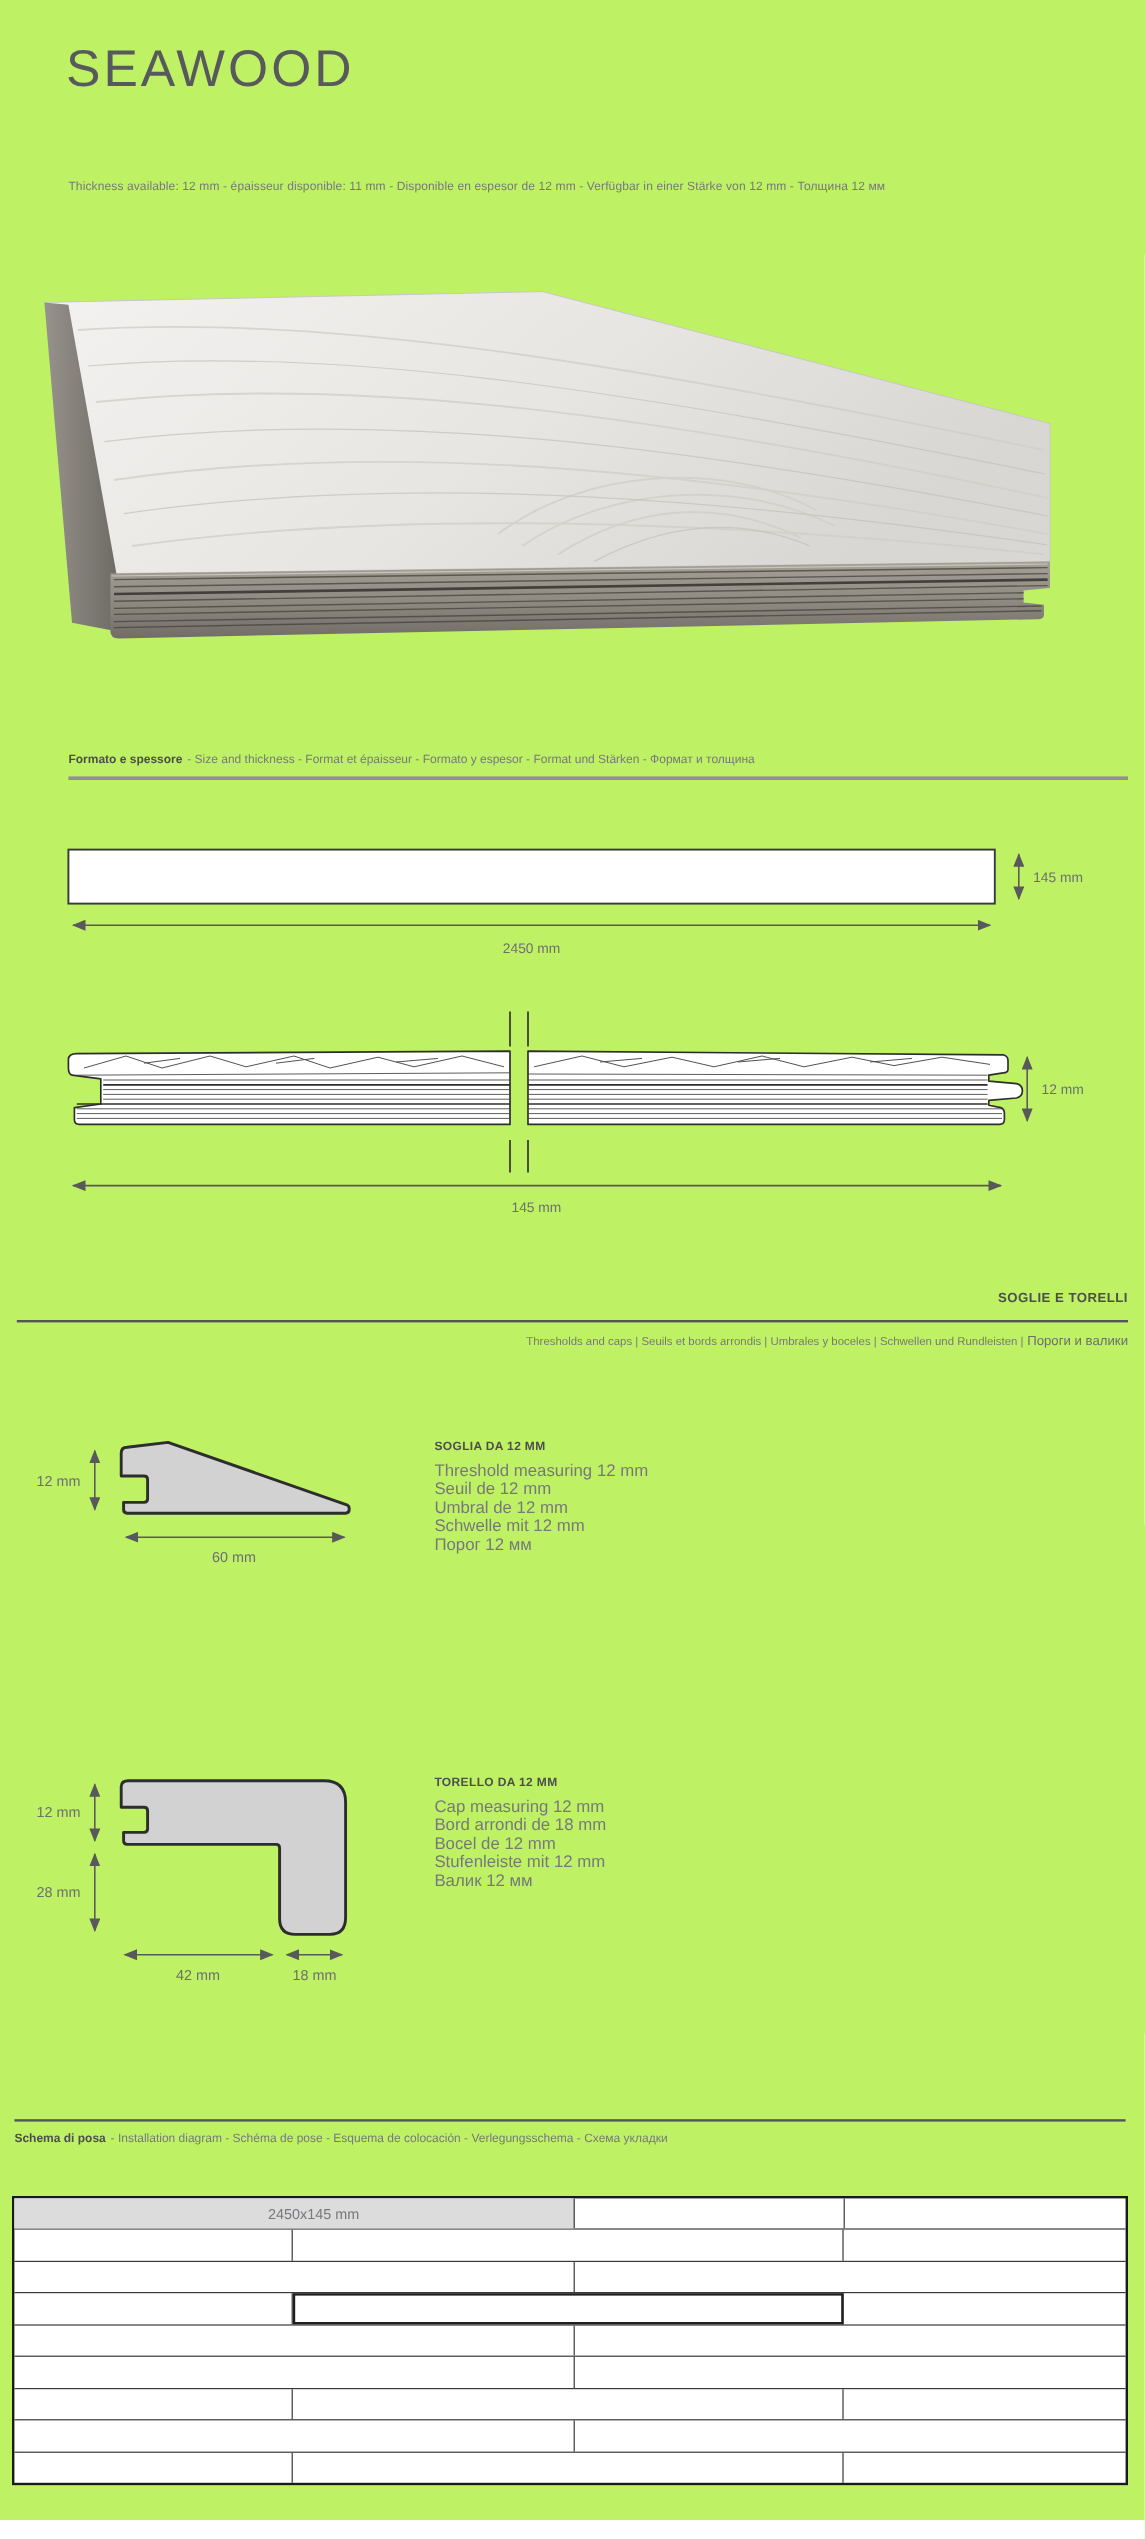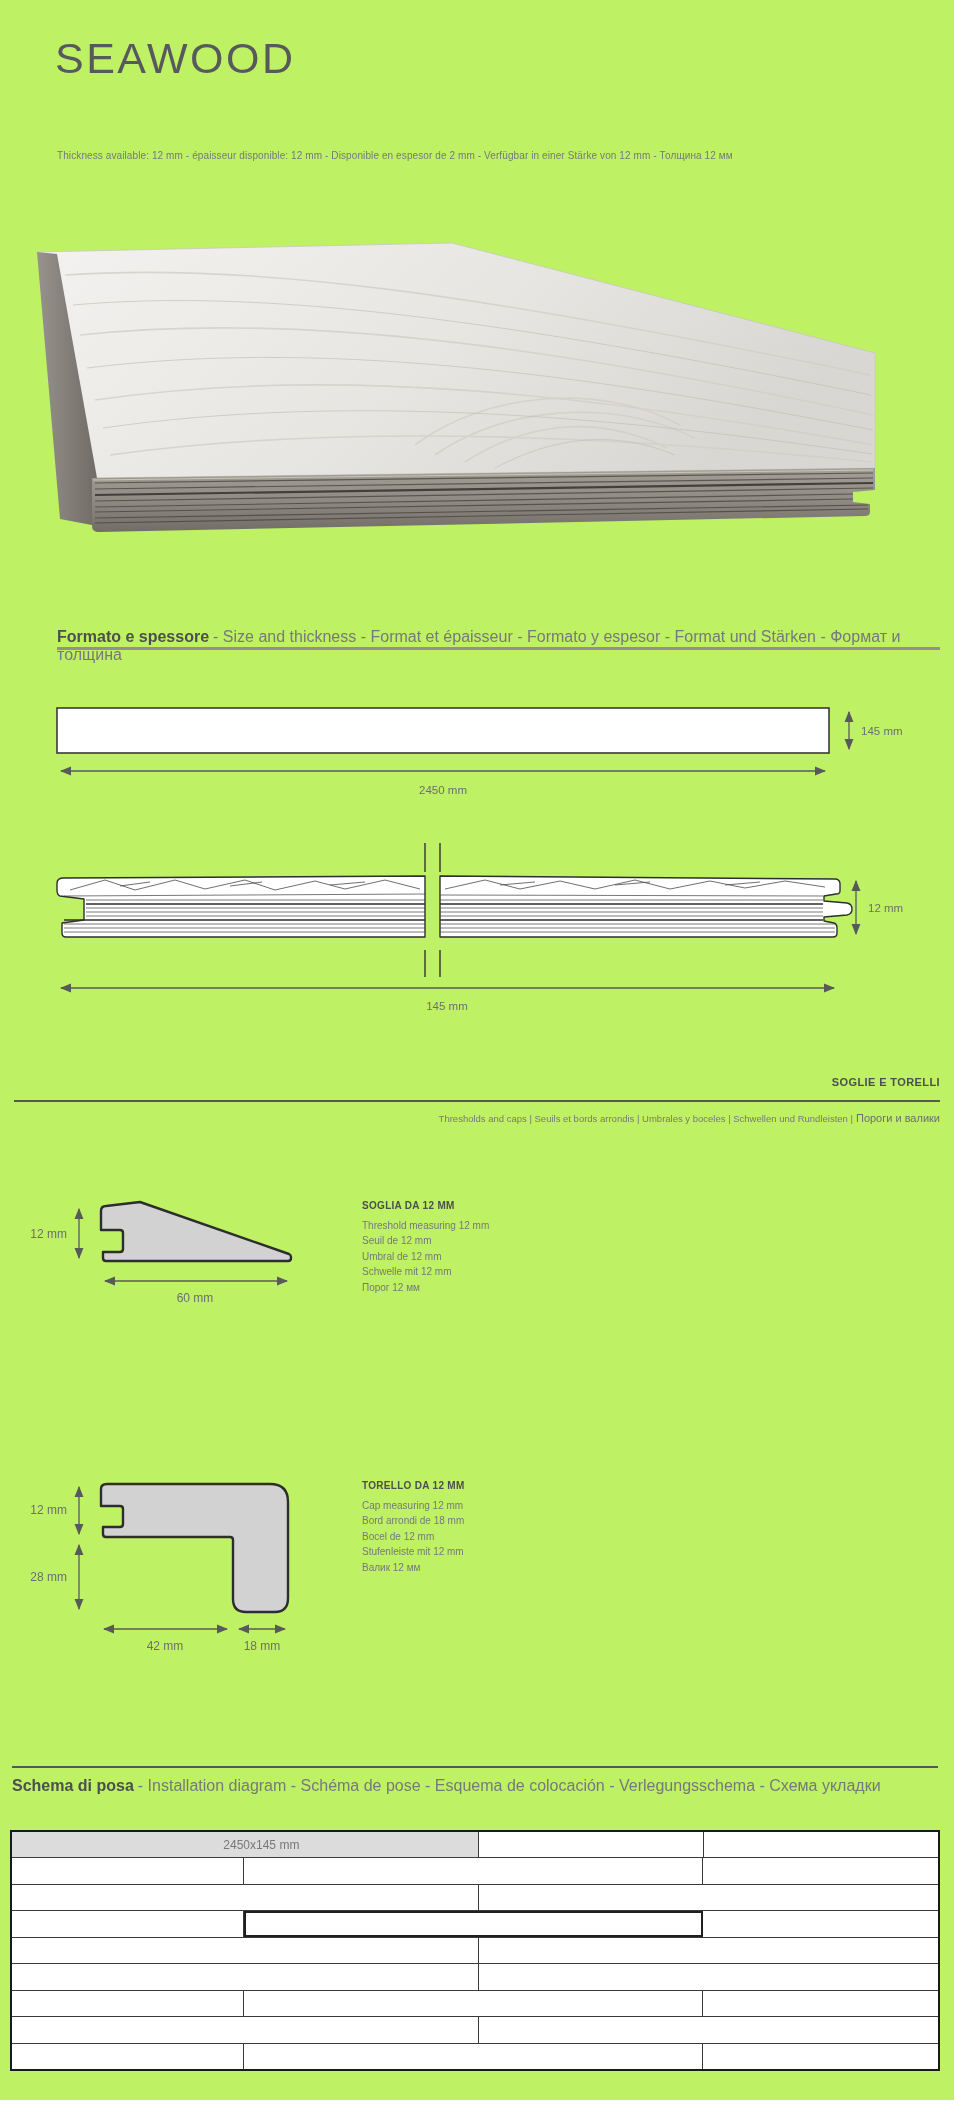--- a/index.html
+++ b/index.html
@@ -2,52 +2,52 @@
 <html><head>
 <meta charset="utf-8">
 <style>
   html,body{margin:0;padding:0;background:#fff;}
   .page{position:relative;width:954px;height:2100px;background:#bef264;overflow:hidden;
         font-family:"Liberation Sans",sans-serif;color:#77787b;}
   .abs{position:absolute;}
   .title{left:55px;top:34px;font-size:43px;letter-spacing:2.5px;color:#58595c;font-weight:400;}
   .subtitle{left:56px;top:92px;font-size:29px;letter-spacing:.2px;color:#58595c;}
   .langs{left:57px;top:150px;font-size:10px;color:#77787b;letter-spacing:.1px;}
-  .sec-heading{font-size:16px;color:#77787b;}
+  .sec-heading{font-size:10px;color:#77787b;text-align:right;}
   .sec-heading b{color:#4d4e50;font-weight:bold;}
   .sec-heading span{margin-left:4px;}
   .rule{position:absolute;background:#909195;}
   .rule-dark{position:absolute;background:#55565a;}
   .right-head{position:absolute;right:14px;top:1076px;font-size:11px;font-weight:bold;
               color:#4d4e50;letter-spacing:.4px;}
   .sub-right{position:absolute;right:14px;top:1112px;font-size:9.5px;color:#77787b;}
   .sub-right .ru{font-size:11px;color:#6d6e71;margin-left:3px;}
   .spec-block{position:absolute;left:362px;width:290px;}
   .spec-title{font-size:10px;font-weight:bold;color:#4d4e50;letter-spacing:.3px;}
-  .spec-lines{margin-top:7px;font-size:10px;line-height:15.4px;color:#77787b;}
+  .spec-lines{margin-top:7px;font-size:14px;line-height:15.4px;color:#77787b;}
   svg text{font-family:"Liberation Sans",sans-serif;}
   .dim{fill:#6d6e71;font-size:11.5px;}
   .dim-lg{fill:#6d6e71;font-size:12px;}
   .posa-table{position:absolute;left:10px;top:1830px;width:930px;height:241px;
               border:2px solid #1a1a1a;box-sizing:border-box;display:flex;flex-direction:column;background:#fff;}
   .plank-row{flex:1;display:flex;border-bottom:1px solid #3a3a3a;}
   .plank-row:last-child{border-bottom:none;}
   .plank{border-right:1px solid #3a3a3a;box-sizing:border-box;padding-left:33px;}
   .plank:last-child{border-right:none;}
   .plank-gray{background:#dcdcdc;display:flex;align-items:center;justify-content:center;}
   .plank-gray span{font-size:12px;color:#77787b;}
   .plank-bold{outline:2px solid #1f1f1f;outline-offset:-2px;position:relative;z-index:2;}
 </style>
 </head>
 <body>
 
 <div class="page">
 
   <div class="abs title">SEAWOOD</div>
-  <div class="abs langs">Thickness available: 12 mm - épaisseur disponible: 12 mm - Disponible en espesor de 2 mm - Verfügbar in einer Stärke von 12 mm - Толщина 12 мм</div>
+  <div class="abs langs">Thickness available: 12 mm - épaisseur disponible: 11 mm - Disponible en espesor de 12 mm - Verfügbar in einer Stärke von 12 mm - Толщина 12 мм</div>
 
   <svg class="abs" style="left:35px;top:240px;" width="850" height="295" viewBox="0 0 850 295">
     <defs>
       <linearGradient id="woodtop" x1="0" y1="0" x2="1" y2="0.35">
         <stop offset="0" stop-color="#f3f2f0"></stop>
           <stop offset="0.55" stop-color="#e8e6e3"></stop>
           <stop offset="1" stop-color="#d9d7d3"></stop>
       </linearGradient>
       <linearGradient id="woodedge" x1="0" y1="0" x2="0" y2="1">
         <stop offset="0" stop-color="#a49f97"></stop>

